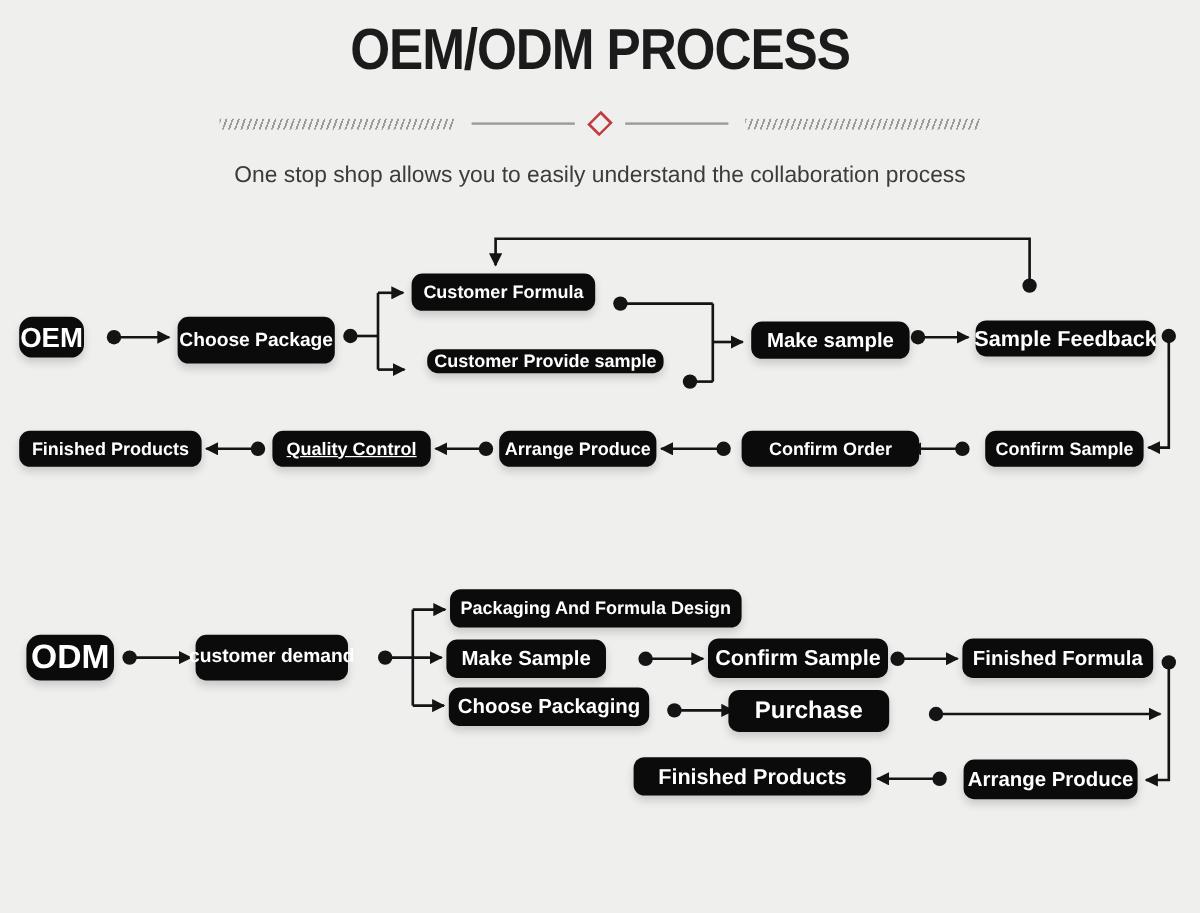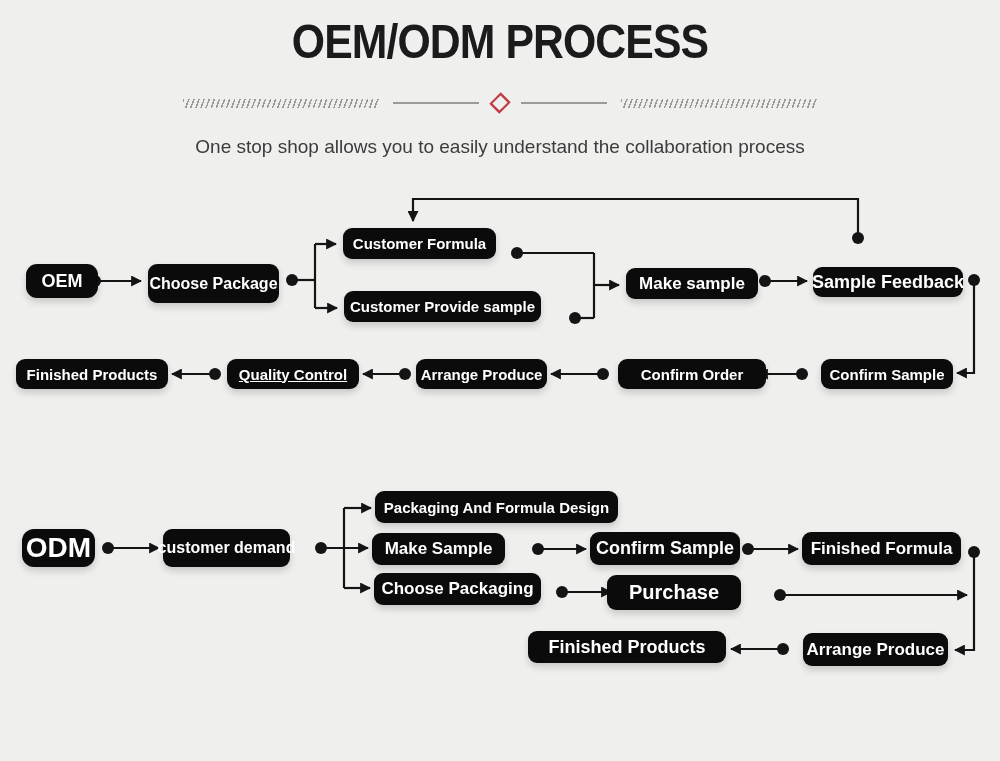--- a/index.html
+++ b/index.html
@@ -42,24 +42,24 @@
   .connectors circle{fill:var(--connector,#141414);stroke:none;}
   #ah path{fill:var(--connector,#141414);stroke:none;}
   
   .node{
     position:absolute;display:flex;align-items:center;justify-content:center;
     background:var(--node-background,#0b0b0b);color:var(--node-text,#fff);
     border-radius:9px;font-weight:700;white-space:nowrap;
     box-shadow:0 4px 7px rgba(0,0,0,.16);
   }
   
-  .n-oem{left:26px;top:264px;width:72px;height:34px;font-size:18px;border-radius:11px;}
+  .n-oem{left:16px;top:264px;width:54px;height:34px;font-size:23px;border-radius:11px;}
   .n-choose-package{left:148px;top:264px;width:131px;height:39px;font-size:16px;}
   .n-customize-formula{left:343px;top:228px;width:153px;height:31px;font-size:15px;}
-  .n-customer-provide-sample{left:344px;top:291px;width:197px;height:31px;font-size:15px;}
+  .n-customer-provide-sample{left:356px;top:291px;width:197px;height:20px;font-size:15px;}
   .n-make-sample-oem{left:626px;top:268px;width:132px;height:31px;font-size:17px;}
   .n-sample-feedback{left:813px;top:267px;width:150px;height:30px;font-size:18px;}
   .n-confirm-sample-oem{left:821px;top:359px;width:132px;height:30px;font-size:15px;}
   .n-confirm-order{left:618px;top:359px;width:148px;height:30px;font-size:15px;}
   .n-arrange-produce-oem{left:416px;top:359px;width:131px;height:30px;font-size:15px;}
   .n-quality-control{left:227px;top:359px;width:132px;height:30px;font-size:15px;text-decoration:underline;}
   .n-finished-products-oem{left:16px;top:359px;width:152px;height:30px;font-size:15px;}
   
   .n-odm{left:22px;top:529px;width:73px;height:38px;font-size:28px;border-radius:12px;}
   .n-customer-demand{left:163px;top:529px;width:127px;height:38px;font-size:16px;}

